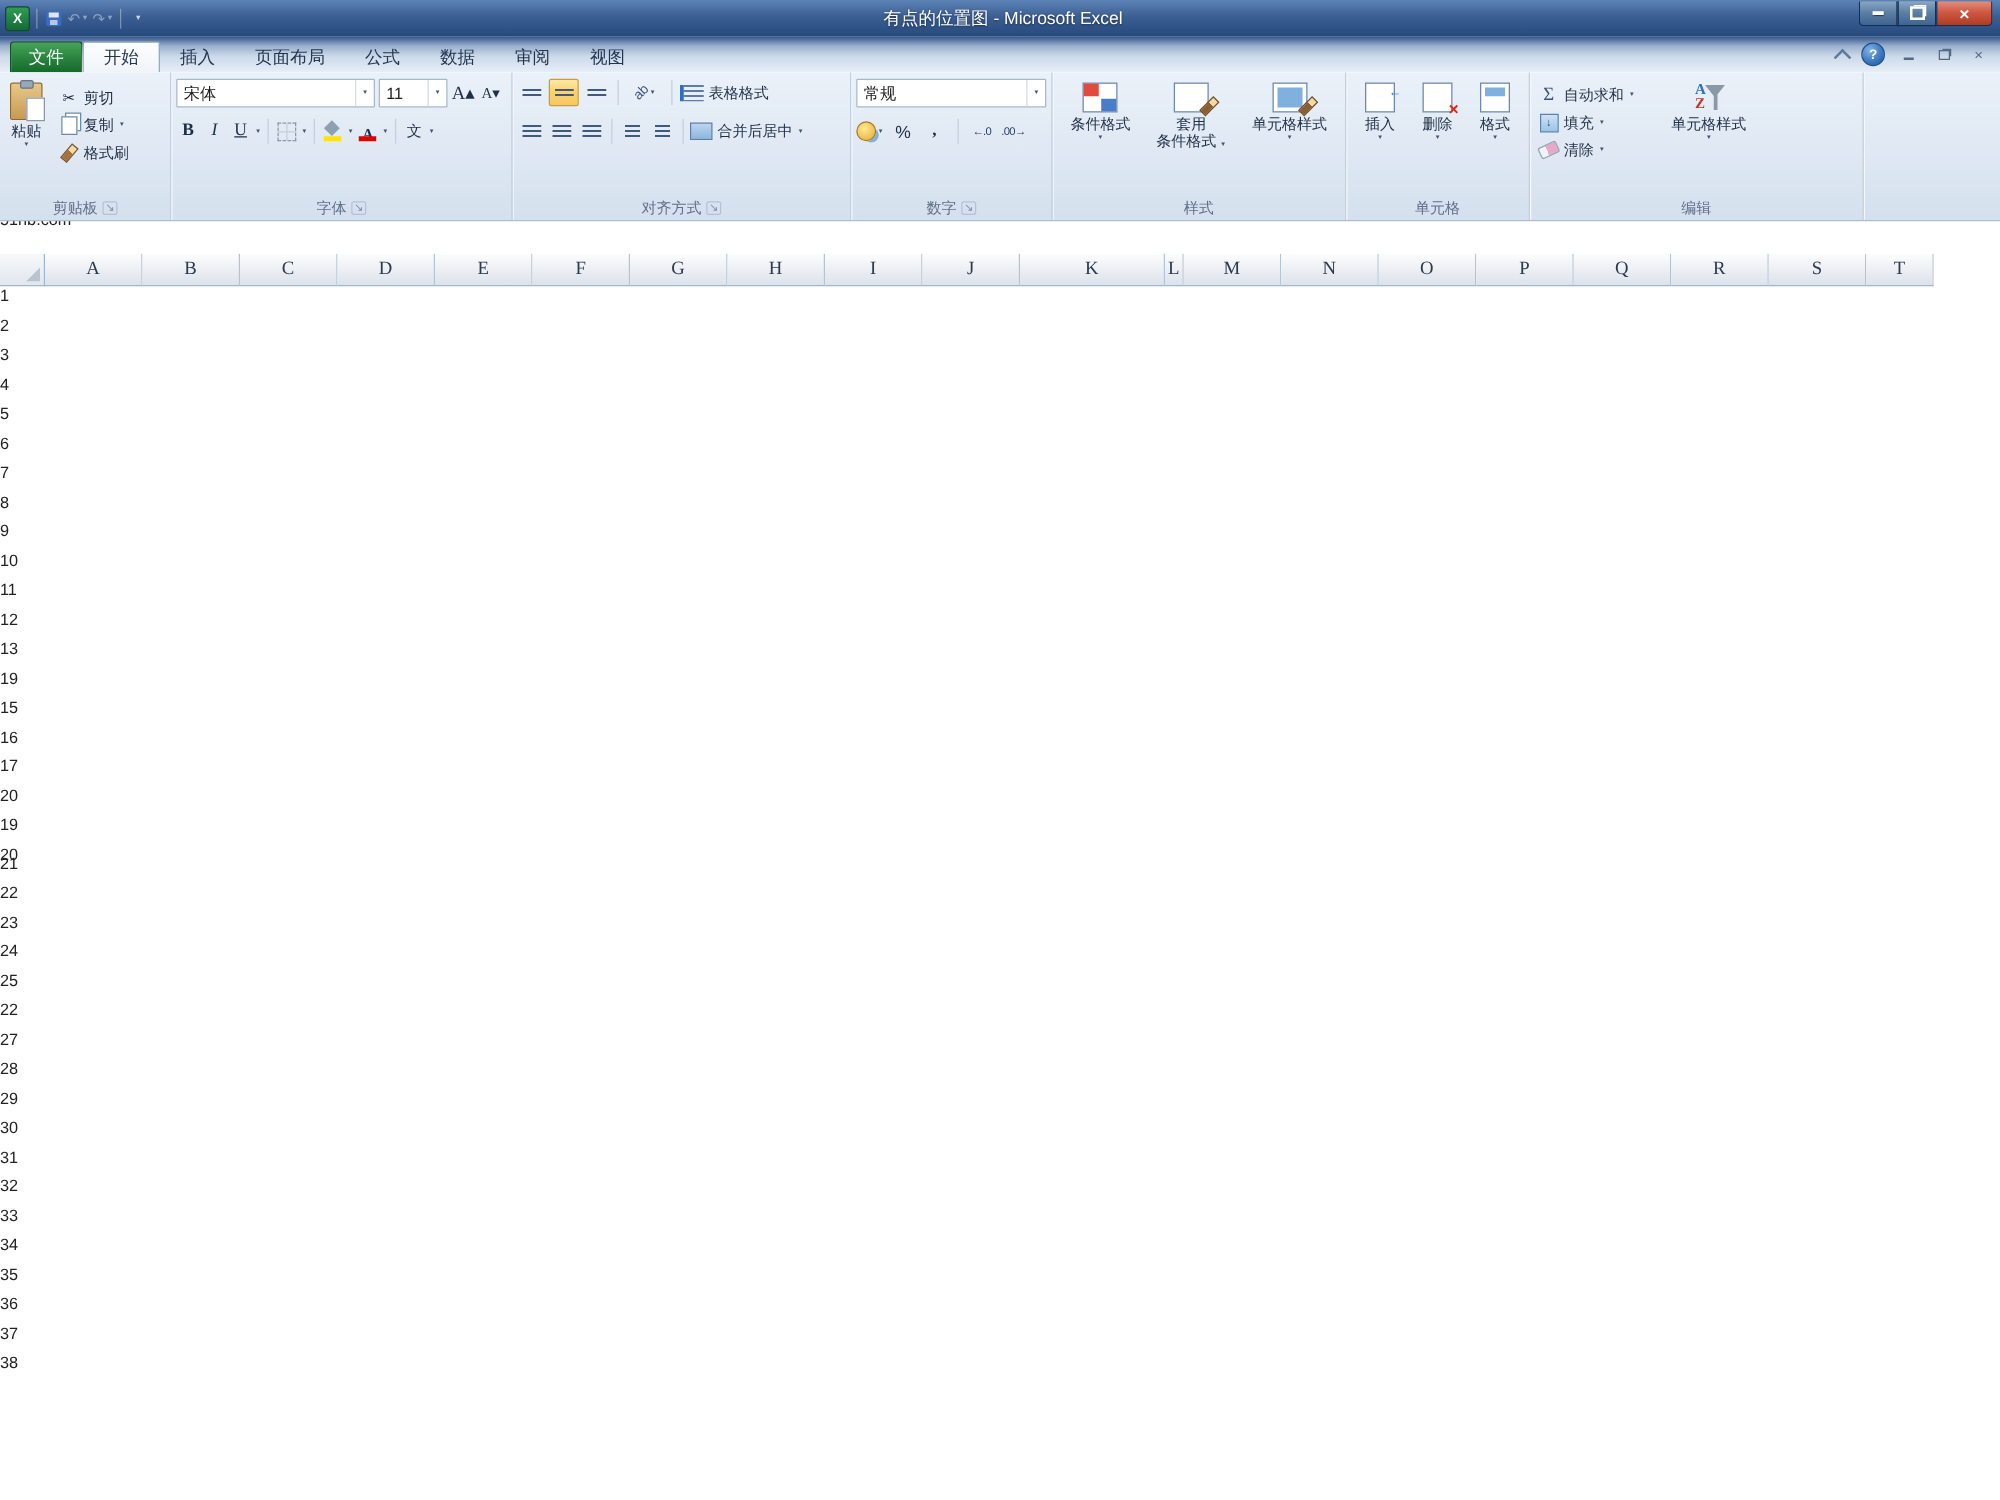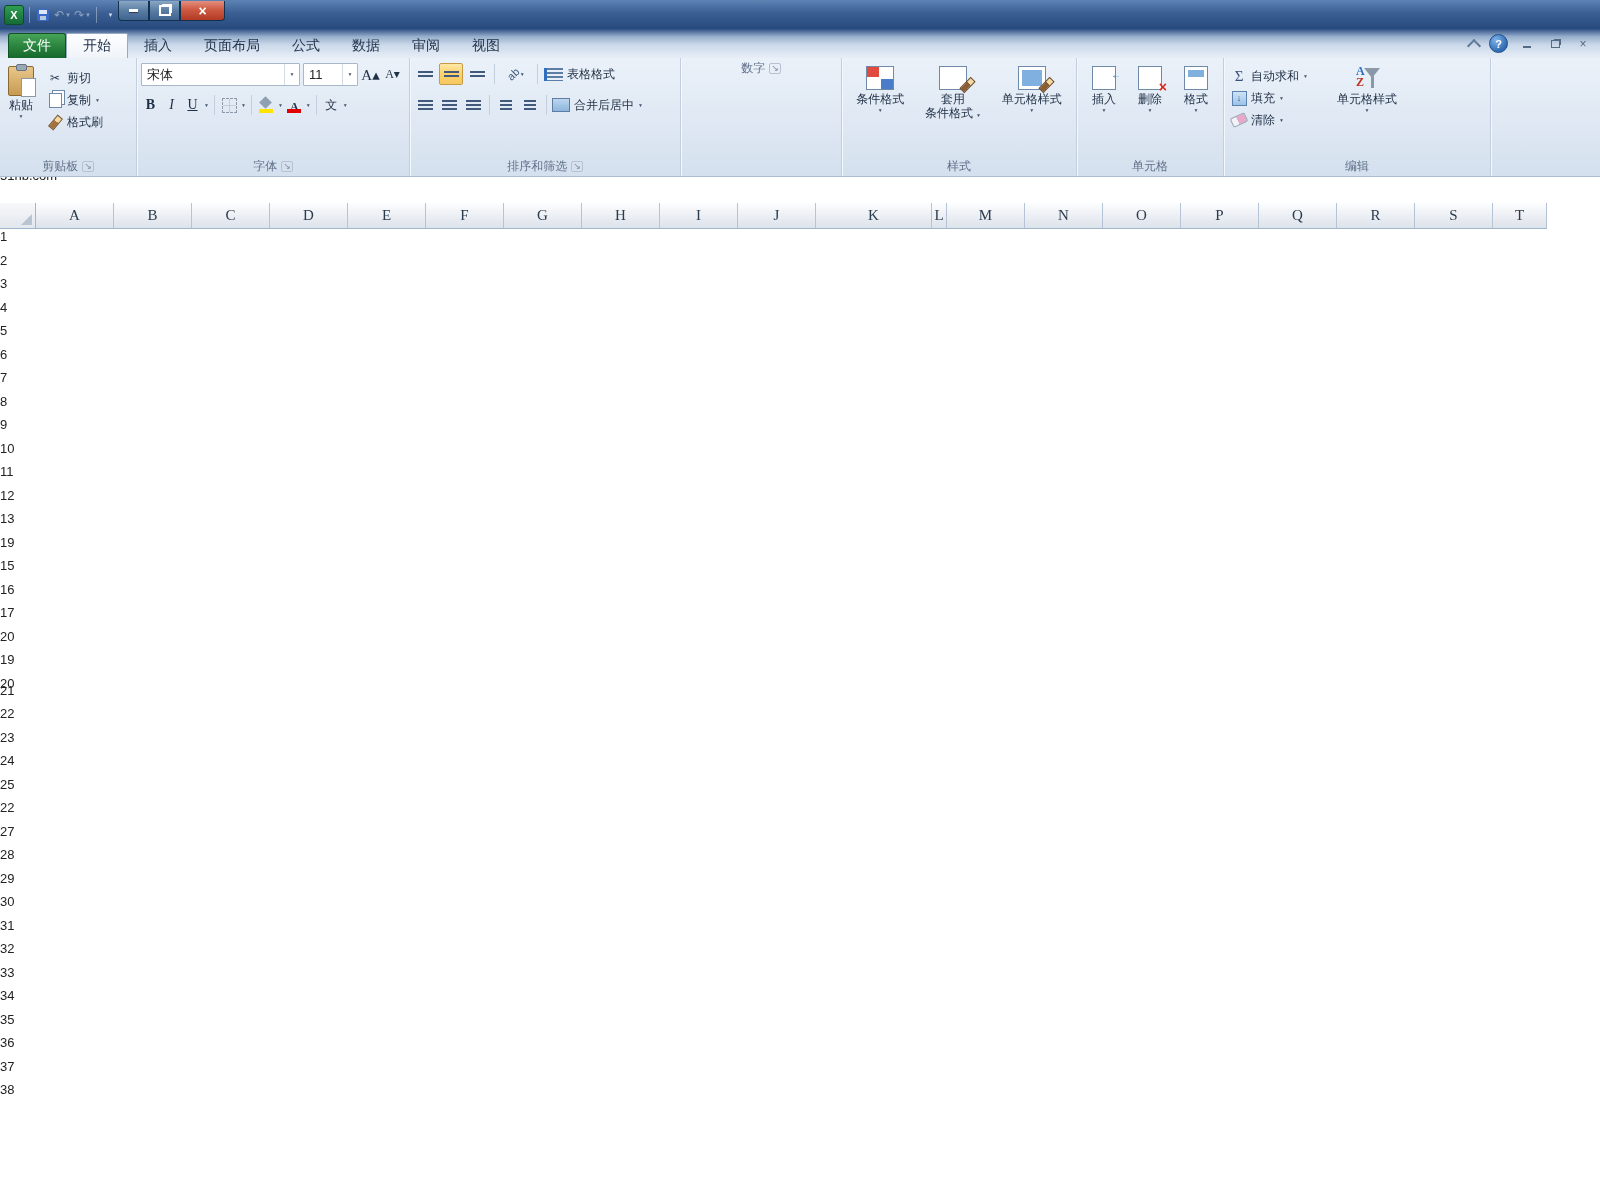--- a/index.html
+++ b/index.html
@@ -292,20 +292,21 @@
         </span>
       <span class="qbtn dis">
           <span>↷</span>
           <span class="qcaret">▼</span>
         </span>
       <span class="qsep"></span>
       <span class="qbtn">
           <span class="qcaret">▼</span>
         </span>
     </div>
+    <span class="title">有点的位置图 - Microsoft Excel</span>
     <div class="wbtns">
       <div class="wb first">
           <span class="dash"></span>
         </div>
       <div class="wb">
           <span class="sq"></span>
         </div>
       <div class="wb close">
           <span>×</span>
         </div>
@@ -451,26 +452,45 @@
             </span>
           <span class="vsep"></span>
           <span class="mergebtn">
               <span class="micon"></span>
               <span>合并后居中</span>
               <span class="caret">▼</span>
             </span>
         </div>
       </div>
       <div class="rlabel">
-          <span>排序和筛选</span>
+          <span>对齐方式</span>
           <span class="launcher">↘</span>
         </div>
     </div>
 
     <div class="rgroup" style="width:160px">
+      <div class="rbody" style="flex-direction:column;">
+        <div class="r1">
+          <div class="combo" style="width:146px">
+              <span class="cv">常规</span>
+              <span class="dd caret">▼</span>
+            </div>
+        </div>
+        <div class="r2" style="gap:6px;">
+          <span class="fbtn">
+              <span class="coins"></span>
+              <span class="caret">▼</span>
+            </span>
+          <span class="fbtn">%</span>
+          <span class="fbtn serif" style="font-weight:bold">,</span>
+          <span class="vsep"></span>
+          <span class="fbtn decbtn">←.0</span>
+          <span class="fbtn decbtn">.00→</span>
+        </div>
+      </div>
       <div class="rlabel">
           <span>数字</span>
           <span class="launcher">↘</span>
         </div>
     </div>
 
     <div class="rgroup" style="width:234px">
       <div class="rbody" style="justify-content:space-around;">
         <div class="bigbtn">
           <span class="tblic">

